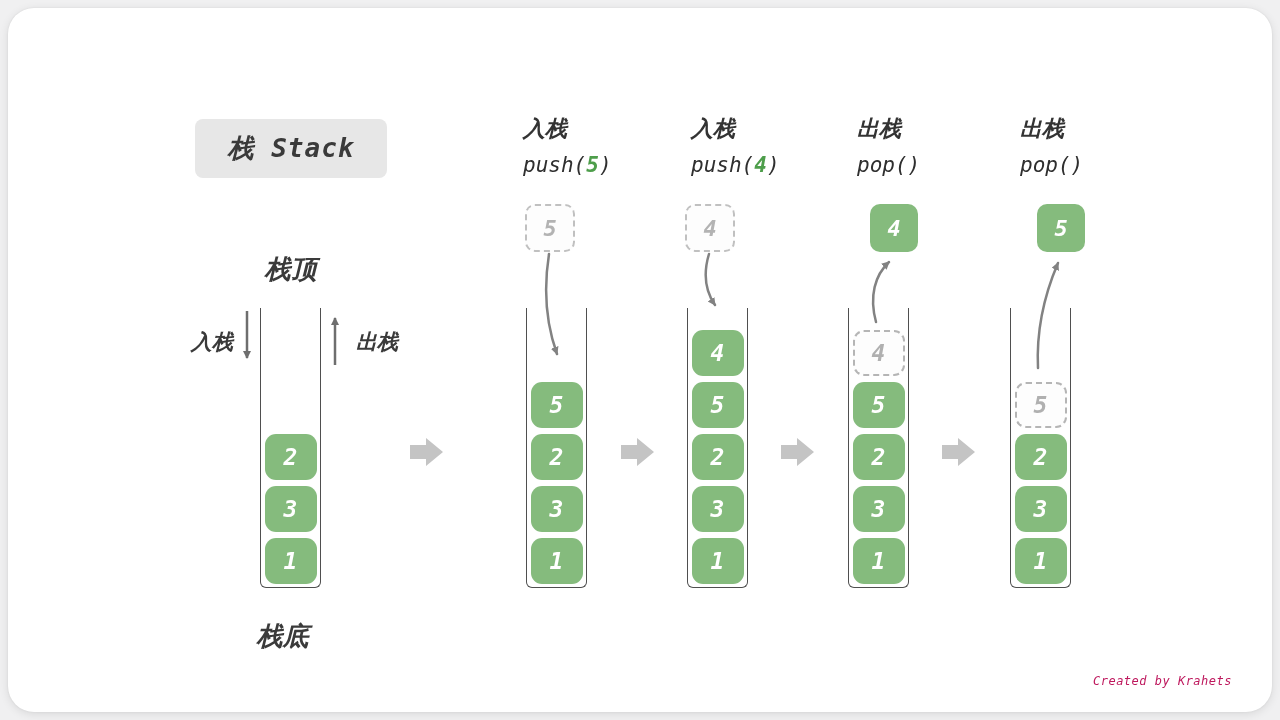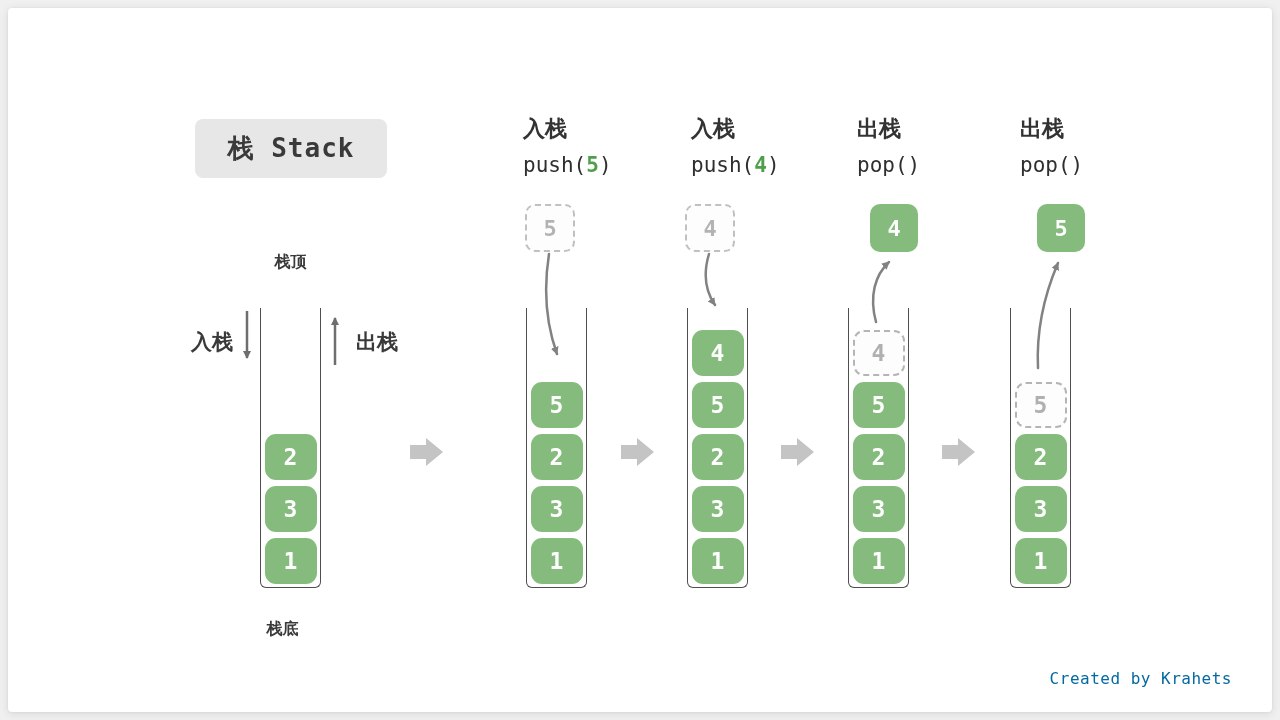--- a/index.html
+++ b/index.html
@@ -6,22 +6,23 @@
   html, body { width: 1280px; height: 720px; overflow: hidden; }
   body {
     background: #f0f0f1;
     font-family: "Liberation Sans", sans-serif;
     position: relative;
   }
   .card {
     position: absolute;
     left: 8px; top: 8px; right: 8px; bottom: 8px;
     background: #ffffff;
-    border-radius: 4px;
+    border-radius: 26px;
     box-shadow: 0 2px 10px rgba(0,0,0,0.10), 0 0 2px rgba(0,0,0,0.08);
+    font-style: italic;
   }
   
   .title-box {
     position: absolute;
     left: 187px; top: 111px;
     width: 192px; height: 59px;
     background: #e7e7e7;
     border-radius: 8px;
     display: flex; align-items: center; justify-content: center;
     font-family: "DejaVu Sans Mono", monospace;
@@ -107,43 +108,43 @@
     background: #85bb7d;
     color: #ffffff;
   }
   .f2 { left: 517px; }
   .f3 { left: 677px; }
   .f4 { left: 862px; width: 48px; }
   .f5 { left: 1029px; width: 48px; }
   
   .side-label {
     position: absolute;
-    font-size: 16px; font-weight: 700;
+    font-size: 26px; font-weight: 700;
     color: #3a3a3a;
     text-align: center;
   }
   .lbl-top    { left: 252px; width: 61px; top: 244px; }
   .lbl-bottom { left: 244px; width: 61px; top: 611px; }
   .lbl-push   { left: 178px; width: 52px; top: 320px; font-size: 21px; }
   .lbl-pop    { left: 343px; width: 52px; top: 320px; font-size: 21px; }
   
   .overlay {
     position: absolute;
     left: 0; top: 0;
     width: 1280px; height: 720px;
     pointer-events: none;
   }
   
   .credit {
     position: absolute;
     right: 40px; bottom: 24px;
     font-family: "DejaVu Sans Mono", monospace;
-    font-size: 16px;
+    font-size: 12px;
     letter-spacing: 0.5px;
-    color: #0369a1;
+    color: #be185d;
   }
 </style>
 </head>
 <body>
 
 <div class="card">
 
   <div class="title-box">
     <span>栈 Stack</span>
   </div>

